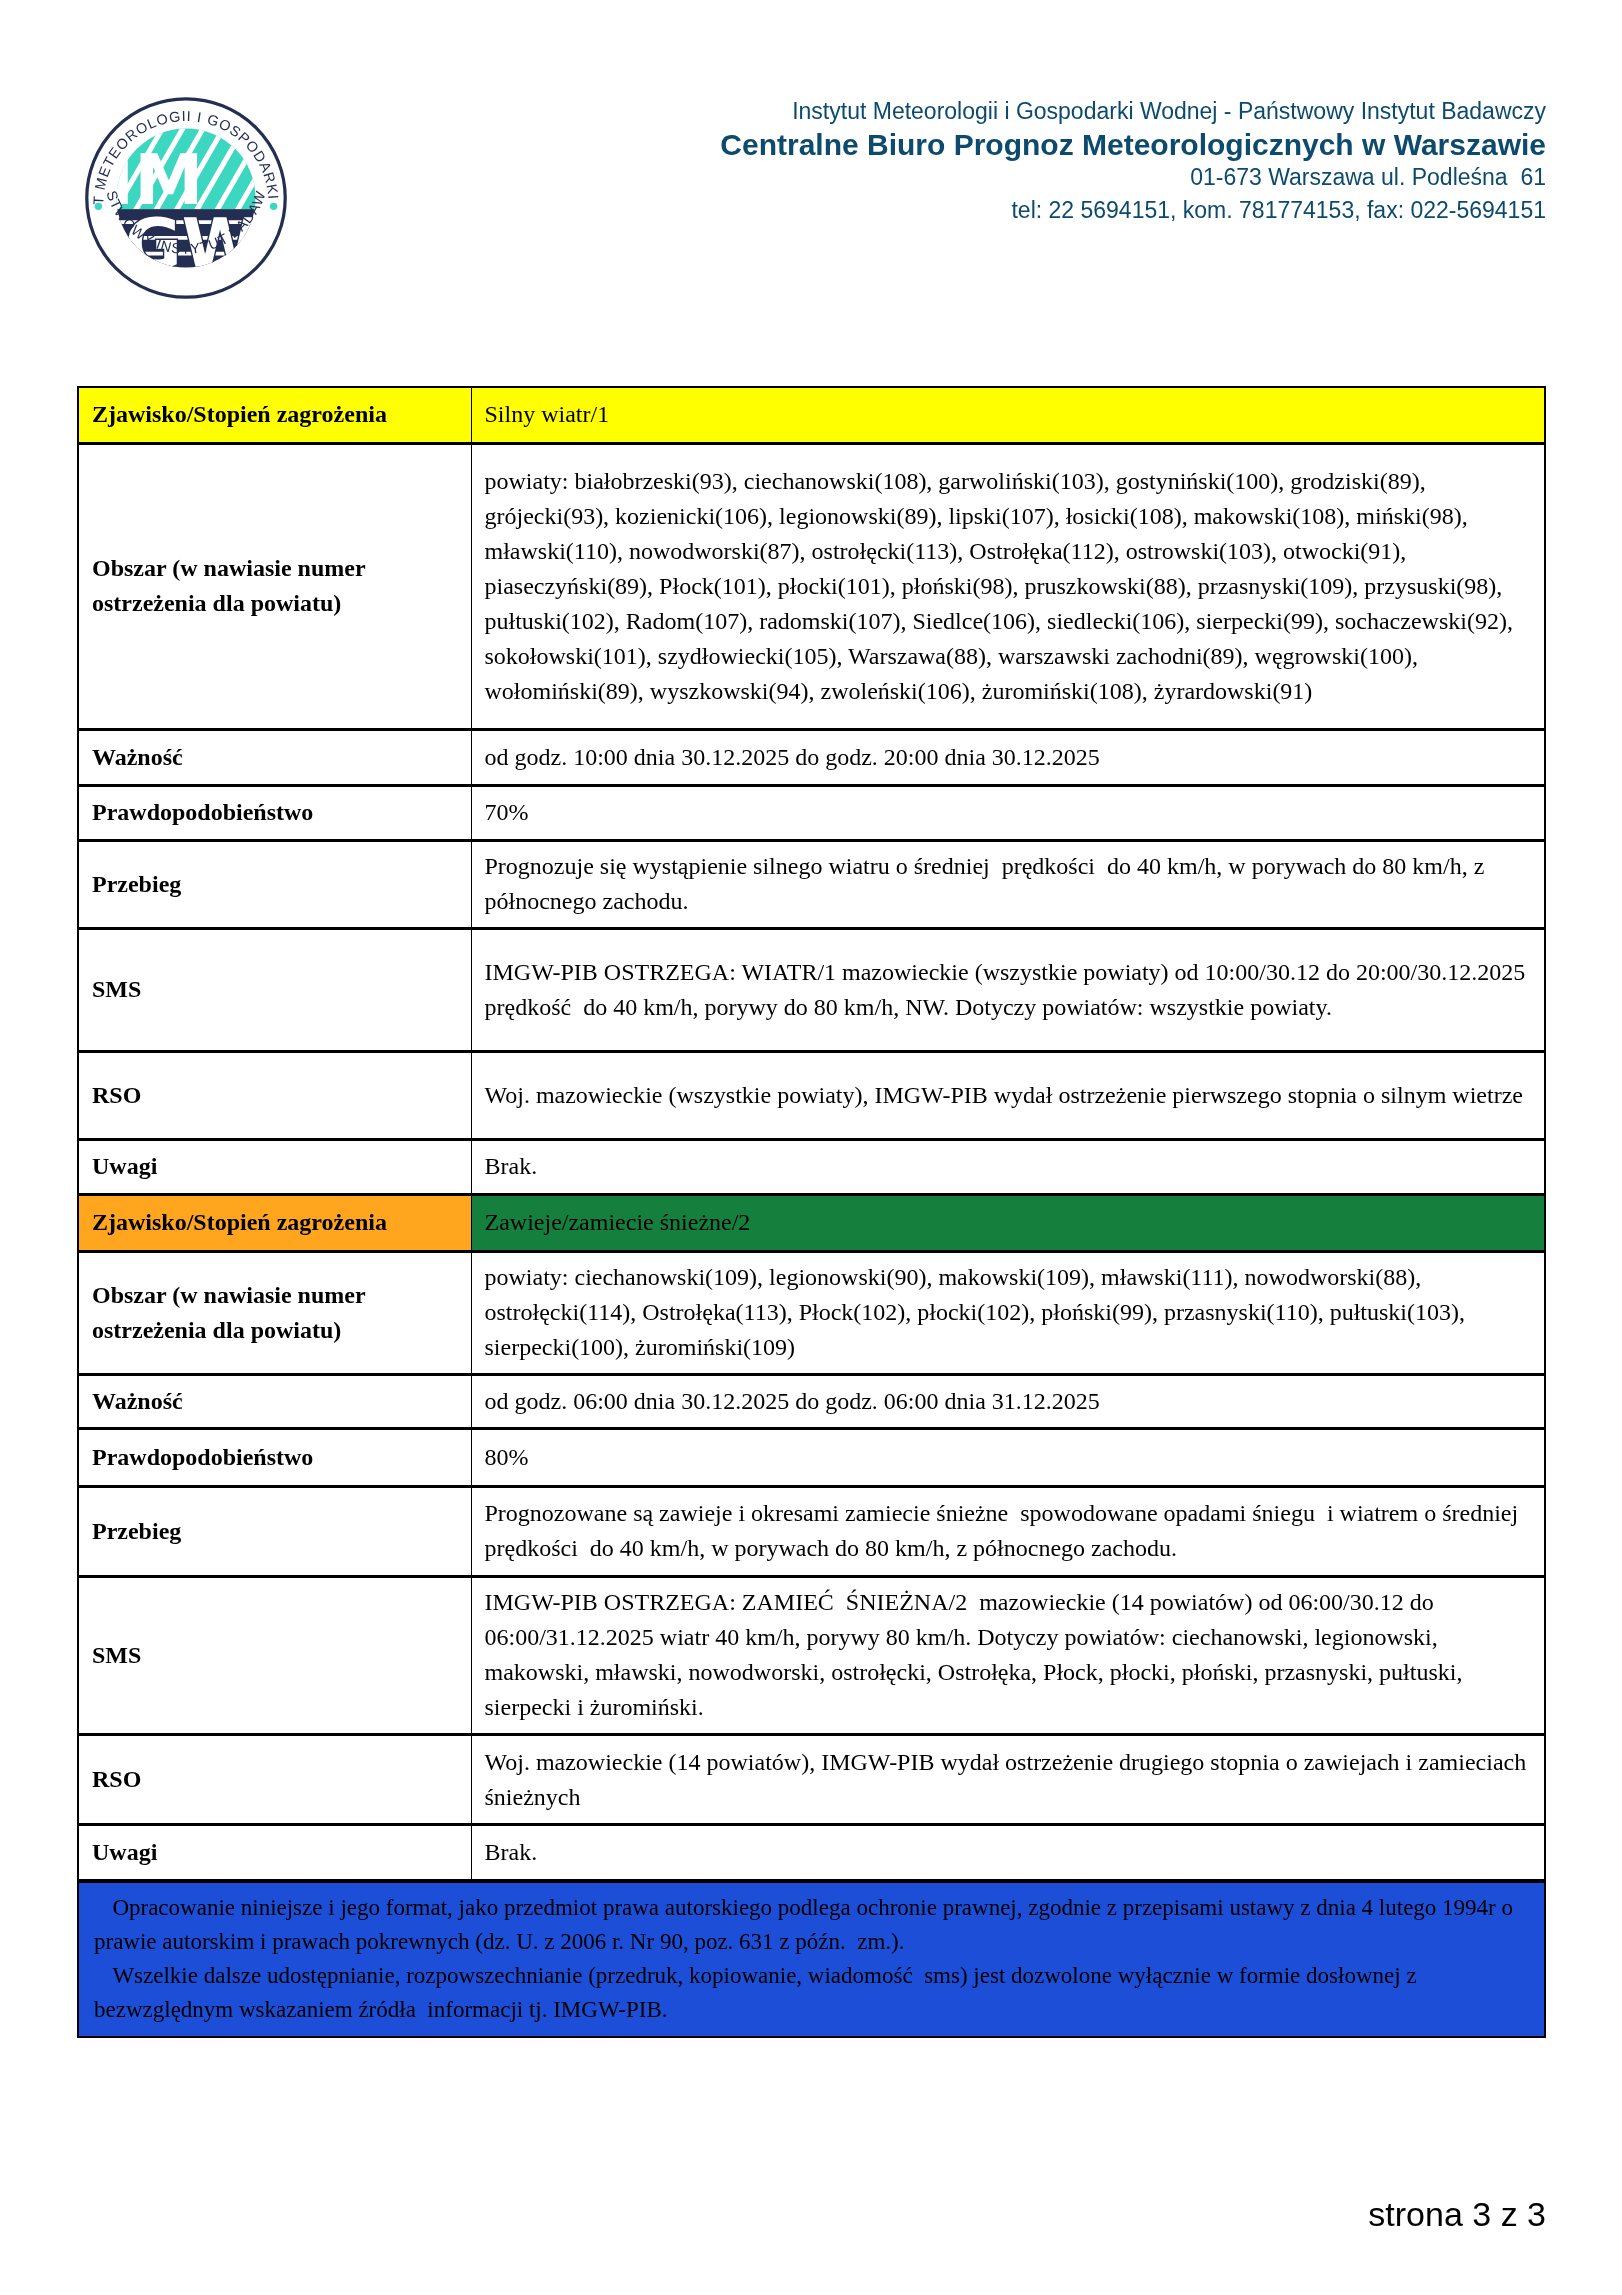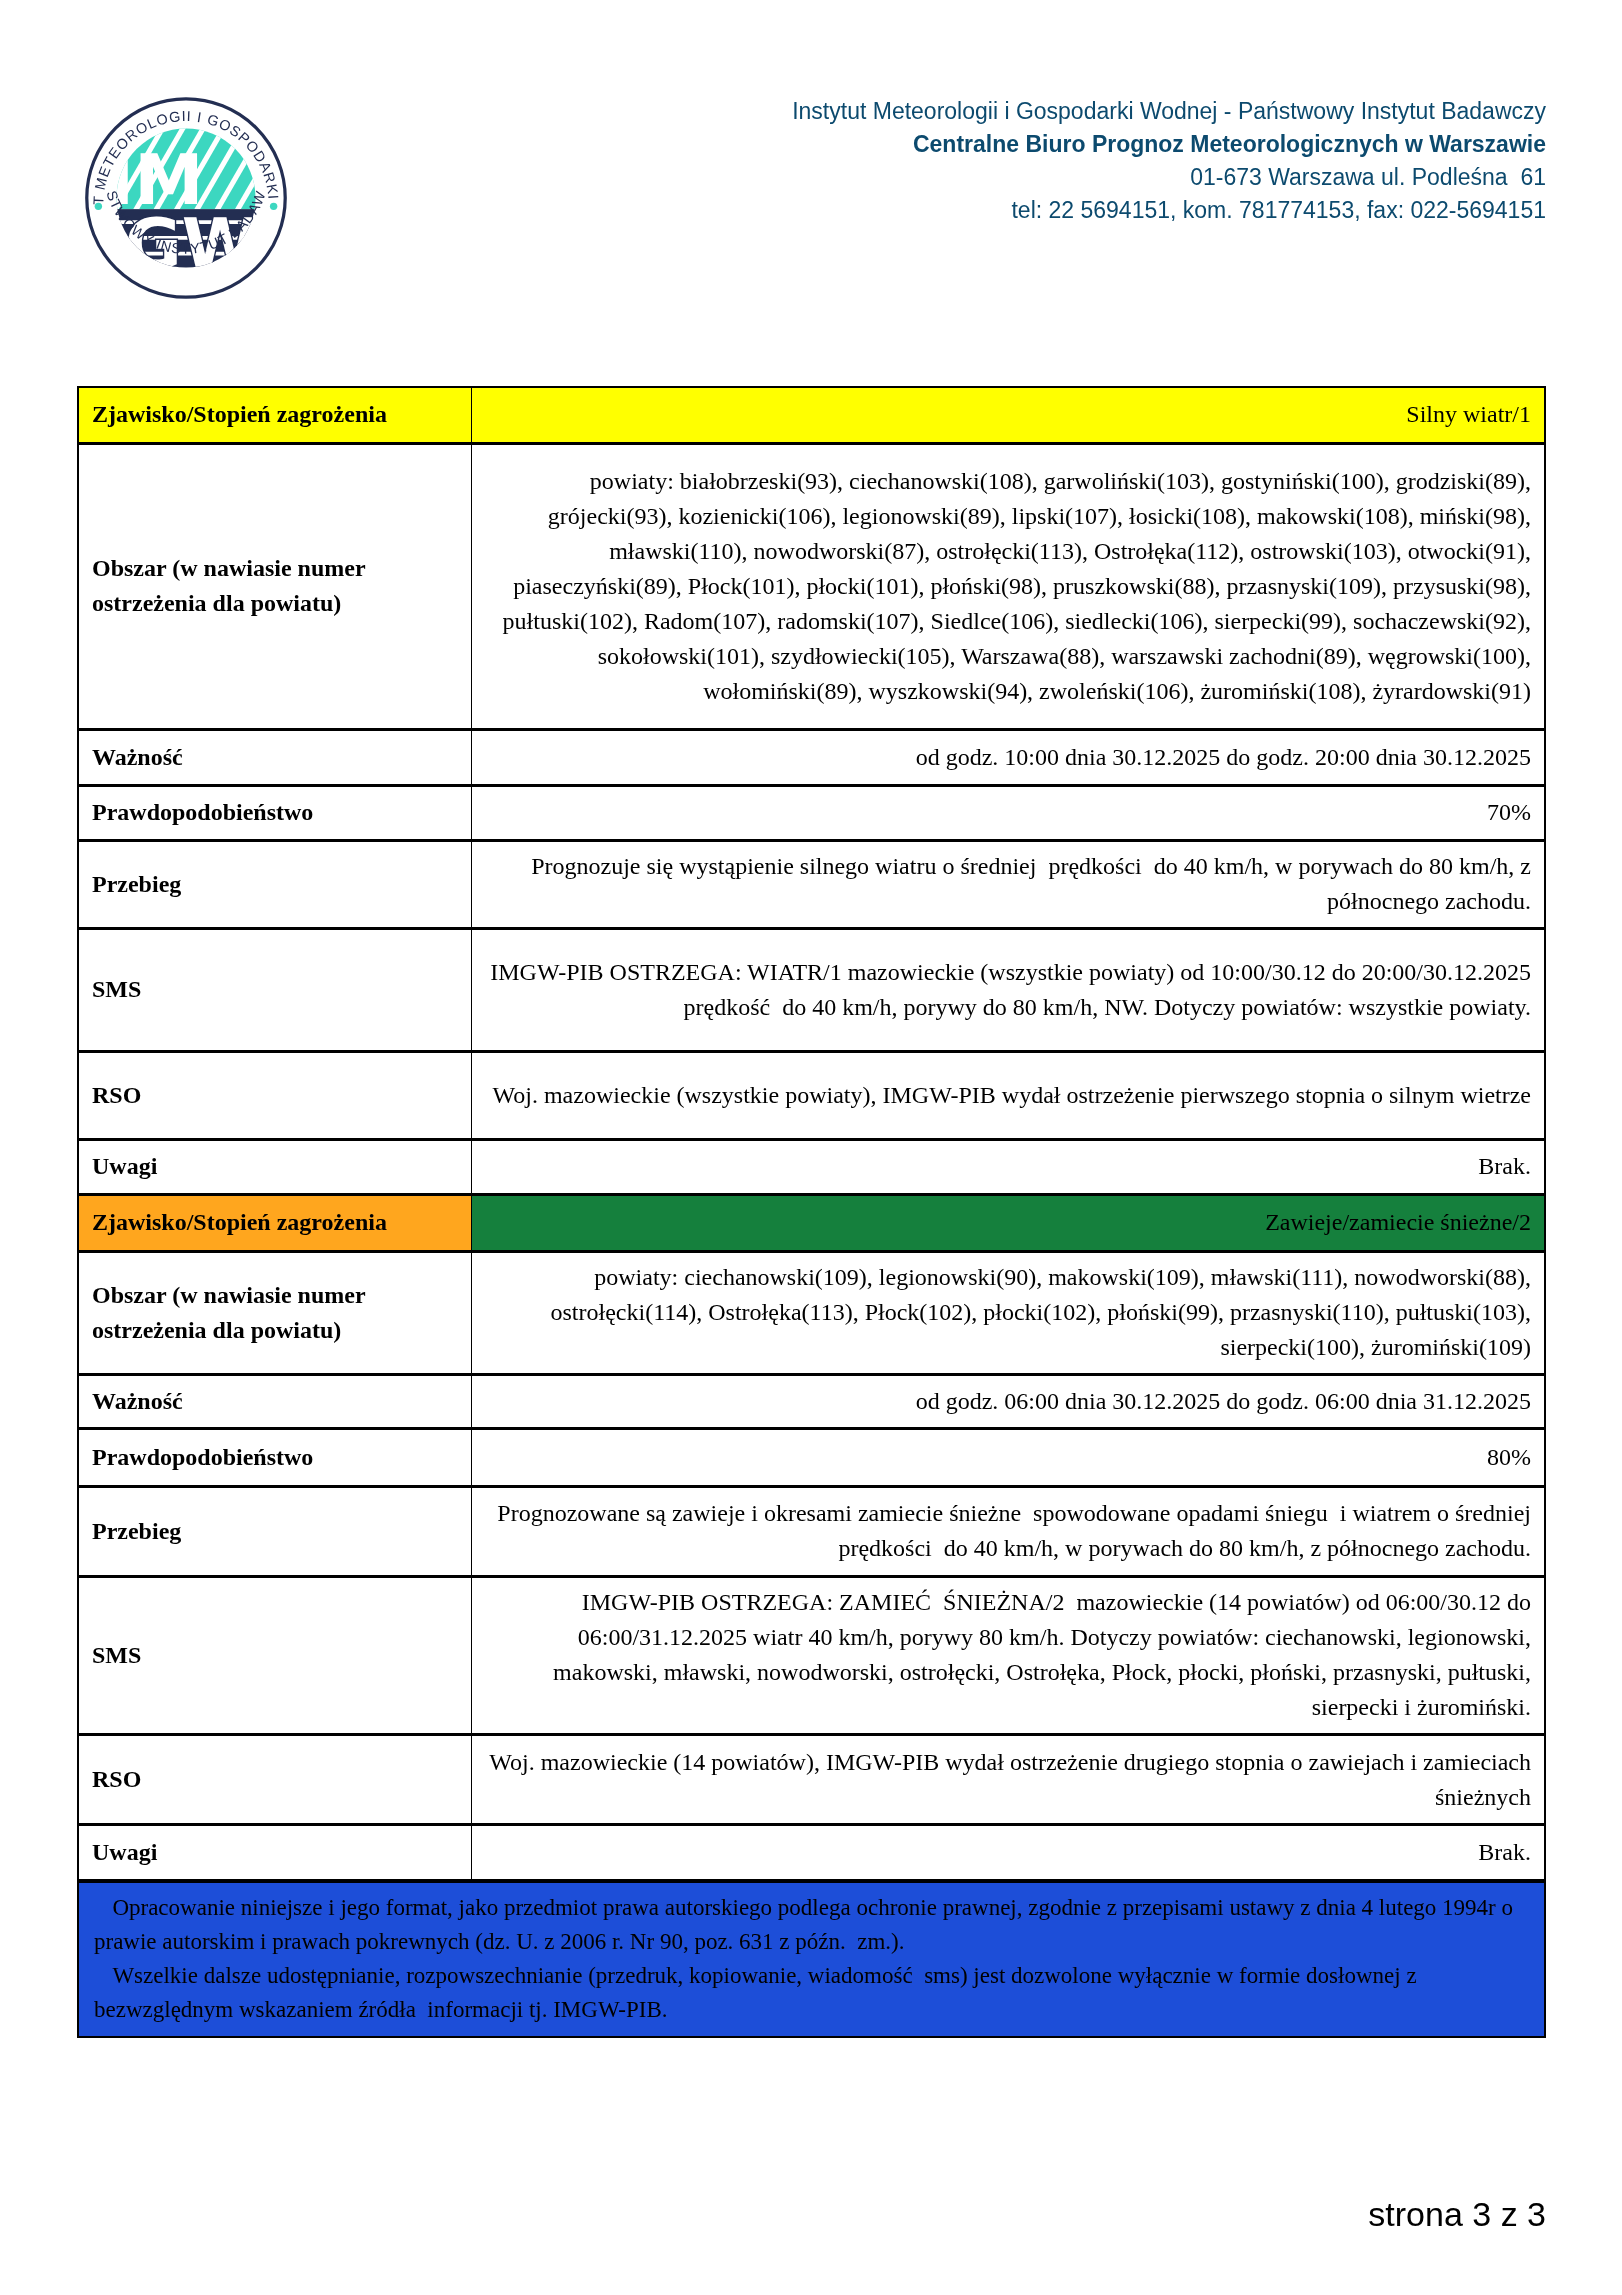--- a/index.html
+++ b/index.html
@@ -4,32 +4,32 @@
 <style>
   html,body{margin:0;padding:0;background:#ffffff;}
   #page{position:relative;width:1622px;height:2295px;background:#fff;overflow:hidden;
         font-family:"Liberation Serif", serif;color:#000;}
 
   
   #logo{position:absolute;left:84px;top:96px;width:204px;height:204px;}
   #header-block{position:absolute;top:95px;right:76px;text-align:right;
         font-family:"Liberation Sans", sans-serif;font-size:23px;line-height:33px;}
   #header-block .hline{white-space:pre;}
-  #header-block .bold{font-weight:bold;font-size:23px;}
+  #header-block .bold{font-weight:bold;font-size:30px;}
 
   
   #content{position:absolute;left:77px;top:386px;width:1469px;}
   table.warn{width:100%;border-collapse:collapse;table-layout:fixed;
         font-size:24px;line-height:35px;}
   table.warn td,table.warn th{border:1.6px solid #000;border-top:3.2px solid #000;border-bottom:3.2px solid #000;
         padding:7.6px 13px;vertical-align:middle;box-sizing:border-box;text-align:left;}
   table.warn tr:first-child th,table.warn tr:first-child td{border-top:2.2px solid #000;}
   table.warn tr:last-child th,table.warn tr:last-child td{border-bottom:2.2px solid #000;}
   table.warn th:first-child,table.warn td:first-child{border-left:2.2px solid #000;}
-  table.warn th:last-child,table.warn td:last-child{border-right:2.2px solid #000;text-align:right;}
+  table.warn th:last-child,table.warn td:last-child{border-right:2.2px solid #000;}
   col.c1{width:393px;}
   th.lbl{font-weight:bold;}
   td.val{font-weight:normal;white-space:pre-wrap;}
 
   
   #footer-note{border:2.2px solid #000;border-top:2.7px solid #000;background:#d9d9d9;
         padding:8.7px 15px;font-size:23px;line-height:34px;min-height:108px;box-sizing:border-box;}
   #footer-note p{margin:0;text-indent:18.4px;white-space:pre-wrap;}
 
   #page-number{margin-top:157px;text-align:right;

